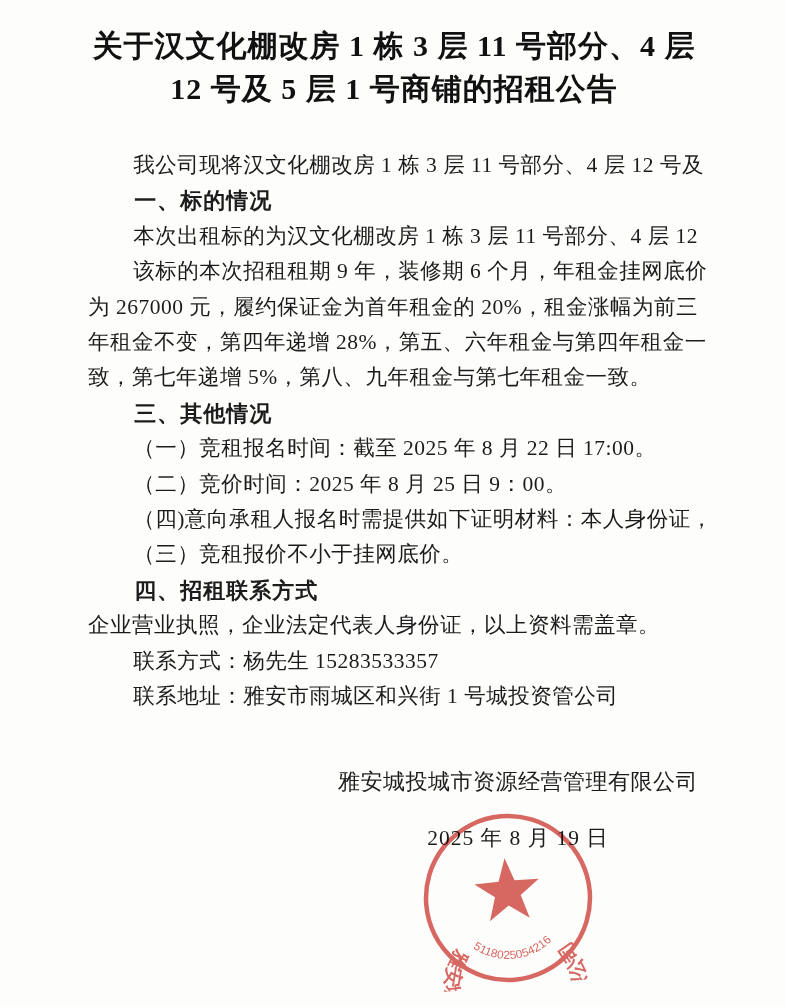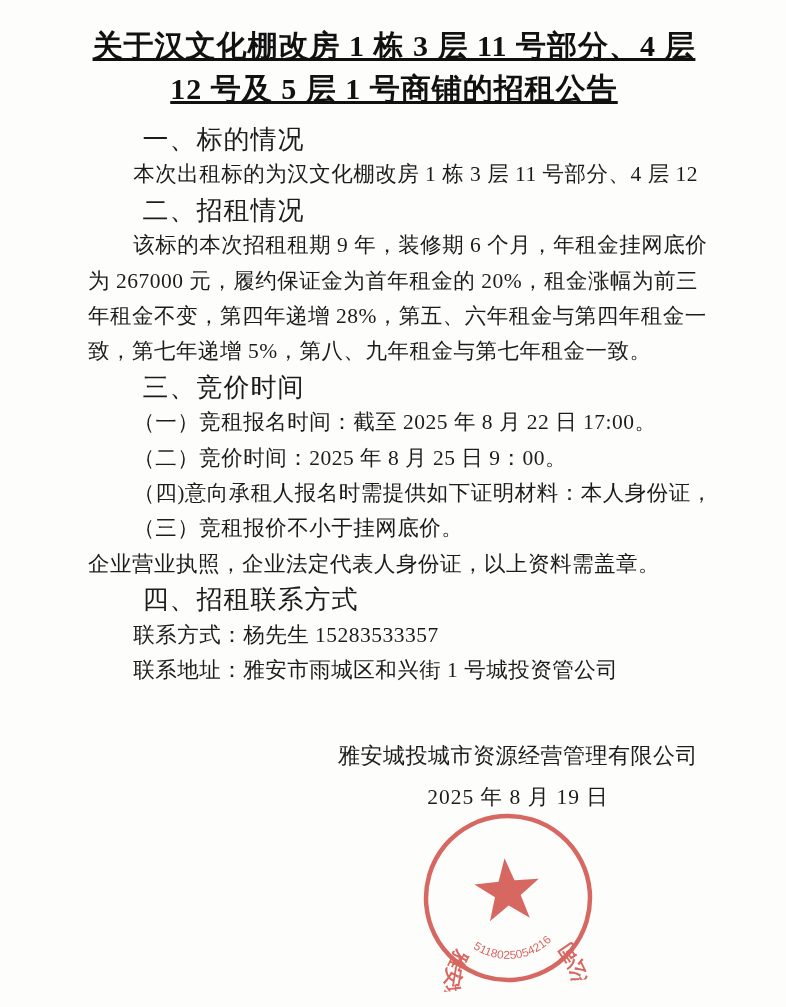--- a/index.html
+++ b/index.html
@@ -17,58 +17,57 @@
     padding:24px 86px 0 88px;
     box-sizing:border-box;
   }
   
   .title{
     text-align:center;
     font-weight:bold;
     font-size:30px;
     line-height:43px;
     letter-spacing:1px;
-    margin-bottom:12px;
+    margin-bottom:38px;
     color:#111;
-    text-decoration:underline;
   }
   .title div{white-space:nowrap;}
   
   .line{
     font-size:21.5px;
     line-height:35.4px;
     white-space:nowrap;
     letter-spacing:0.5px;
   }
   .ind{text-indent:2.1em;}
   .heading{
     font-family:"Liberation Sans","DejaVu Sans",sans-serif;
-    font-weight:normal;
-    font-size:26px;
+    font-weight:bold;
+    font-size:22px;
     letter-spacing:1px;
   }
   
   .signature{
     margin-top:54px;
     margin-right:2px;
     text-align:center;
     width:max-content;
     margin-left:auto;
     position:relative;
     z-index:1;
   }
   .sig-company{
     font-size:22px;
     line-height:26px;
     letter-spacing:0.5px;
     white-space:nowrap;
   }
   .sig-date{
     font-size:21.5px;
-    margin-top:13px;
+    margin-top:28px;
     letter-spacing:1px;
     white-space:nowrap;
   }
   
   .seal{
     position:absolute;
     left:420px;
     top:810px;
     width:176px;
     height:176px;
@@ -82,38 +81,38 @@
 </head>
 <body>
 
 <div class="page">
 
   <div class="title">
     <div>关于汉文化棚改房 1 栋 3 层 11 号部分、4 层</div>
     <div>12 号及 5 层 1 号商铺的招租公告</div>
   </div>
 
+  <div class="line ind">我公司现将汉文化棚改房 1 栋 3 层 11 号部分、4 层 12 号及</div>
 
   <div class="line ind heading">一、标的情况</div>
   <div class="line ind">本次出租标的为汉文化棚改房 1 栋 3 层 11 号部分、4 层 12</div>
 
-  <div class="line ind heading">二、招租情况</div>
   <div class="line ind">该标的本次招租租期 9 年，装修期 6 个月，年租金挂网底价</div>
   <div class="line">为 267000 元，履约保证金为首年租金的 20%，租金涨幅为前三</div>
   <div class="line">年租金不变，第四年递增 28%，第五、六年租金与第四年租金一</div>
   <div class="line">致，第七年递增 5%，第八、九年租金与第七年租金一致。</div>
 
-  <div class="line ind heading">三、竞价时间</div>
+  <div class="line ind heading">三、其他情况</div>
   <div class="line ind">（一）竞租报名时间：截至 2025 年 8 月 22 日 17:00。</div>
   <div class="line ind">（二）竞价时间：2025 年 8 月 25 日 9：00。</div>
   <div class="line ind">（四)意向承租人报名时需提供如下证明材料：本人身份证，</div>
   <div class="line ind">（三）竞租报价不小于挂网底价。</div>
+  <div class="line ind heading">四、招租联系方式</div>
+
   <div class="line">企业营业执照，企业法定代表人身份证，以上资料需盖章。</div>
-
-  <div class="line ind heading">四、招租联系方式</div>
   <div class="line ind">联系方式：杨先生 15283533357</div>
   <div class="line ind">联系地址：雅安市雨城区和兴街 1 号城投资管公司</div>
 
   <div class="signature">
     <div class="sig-company">雅安城投城市资源经营管理有限公司</div>
     <div class="sig-date">2025 年 8 月 19 日</div>
   </div>
 
   <div class="seal">
     <svg width="176" height="176" viewBox="0 0 176 176">

